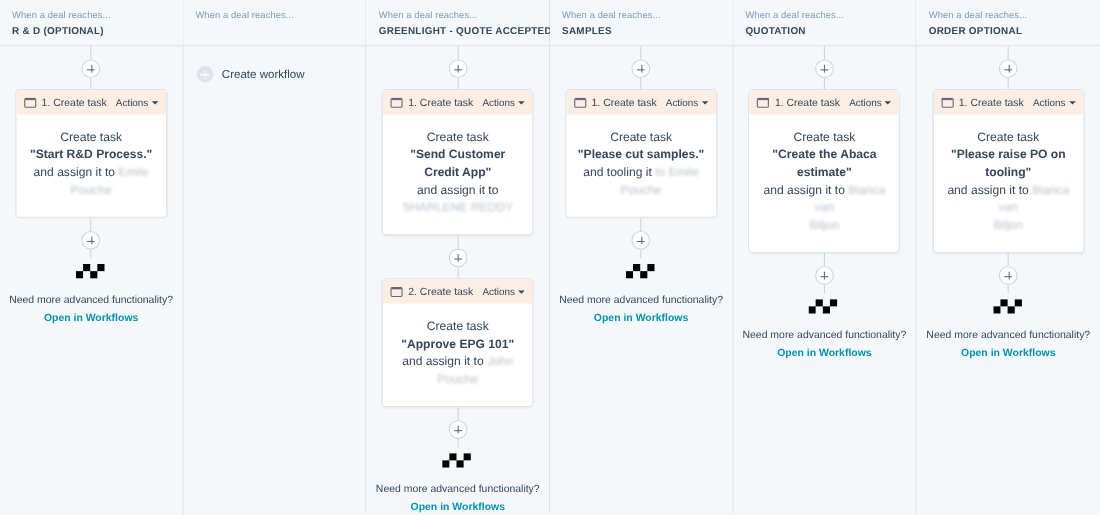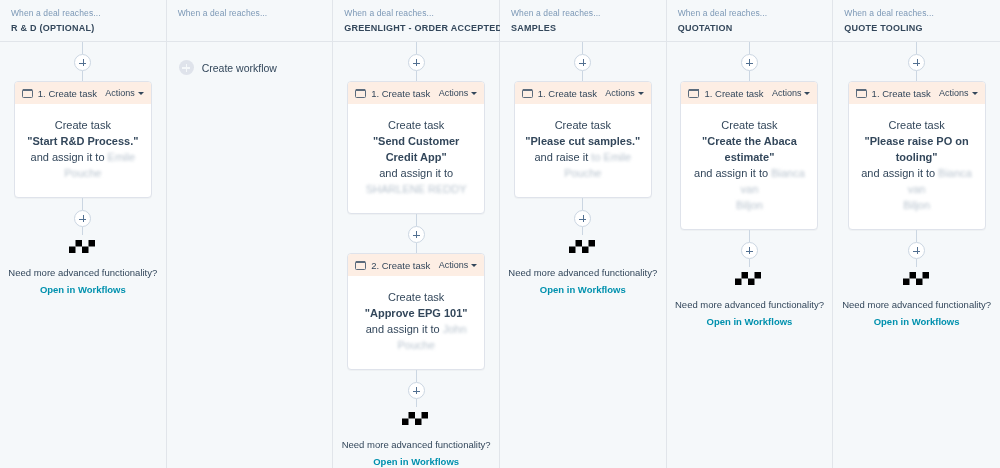--- a/index.html
+++ b/index.html
@@ -266,21 +266,21 @@
       <div class="col-body">
         <div class="create-workflow">
           <span class="cw-plus"></span>
           <span class="cw-label">Create workflow</span>
         </div>
       </div>
     </div>
     <div class="column">
       <div class="col-head">
         <div class="col-head-sub">When a deal reaches...</div>
-        <div class="col-head-title">GREENLIGHT - ORDER ACCEPTED</div>
+        <div class="col-head-title">GREENLIGHT - QUOTE ACCEPTED</div>
       </div>
       <div class="col-body">
         <div class="connector" style="height: 12px;"></div>
         <div class="plus-node"></div>
         <div class="connector" style="height: 10px;"></div>
         <div class="card">
           <div class="card-head">
             <span class="task-icon"></span>
             <span class="card-head-title">1. Create task</span>
             <span class="actions-btn">
@@ -340,21 +340,21 @@
             <span class="task-icon"></span>
             <span class="card-head-title">1. Create task</span>
             <span class="actions-btn">
               <span>Actions</span>
               <span class="caret"></span>
             </span>
           </div>
           <div class="card-body">
             <span class="line">Create task</span>
             <span class="line quoted">"Please cut samples."</span>
-            <span class="line assign-line"><span>and raise it </span><span class="redacted">to Emile</span></span>
+            <span class="line assign-line"><span>and tooling it </span><span class="redacted">to Emile</span></span>
             <span class="line redacted">Pouche</span>
           </div>
         </div>
         <div class="connector" style="height: 12px;"></div>
         <div class="plus-node"></div>
         <div class="connector" style="height: 8px;"></div>
         <svg viewBox="0 0 28 19" class="flag">
           <rect x="6.5" y="0" width="6.5" height="6.5" fill="#000000"></rect>
           <rect x="19.5" y="0" width="6.5" height="6.5" fill="#000000"></rect>
           <rect x="0" y="6.5" width="6.5" height="6.5" fill="#000000"></rect>
@@ -398,21 +398,21 @@
           <rect x="0" y="6.5" width="6.5" height="6.5" fill="#000000"></rect>
           <rect x="13" y="6.5" width="6.5" height="6.5" fill="#000000"></rect>
         </svg>
         <div class="footer-text">Need more advanced functionality?</div>
         <div class="footer-link">Open in Workflows</div>
       </div>
     </div>
     <div class="column">
       <div class="col-head">
         <div class="col-head-sub">When a deal reaches...</div>
-        <div class="col-head-title">QUOTE TOOLING</div>
+        <div class="col-head-title">ORDER OPTIONAL</div>
       </div>
       <div class="col-body">
         <div class="connector" style="height: 12px;"></div>
         <div class="plus-node"></div>
         <div class="connector" style="height: 10px;"></div>
         <div class="card">
           <div class="card-head">
             <span class="task-icon"></span>
             <span class="card-head-title">1. Create task</span>
             <span class="actions-btn">

